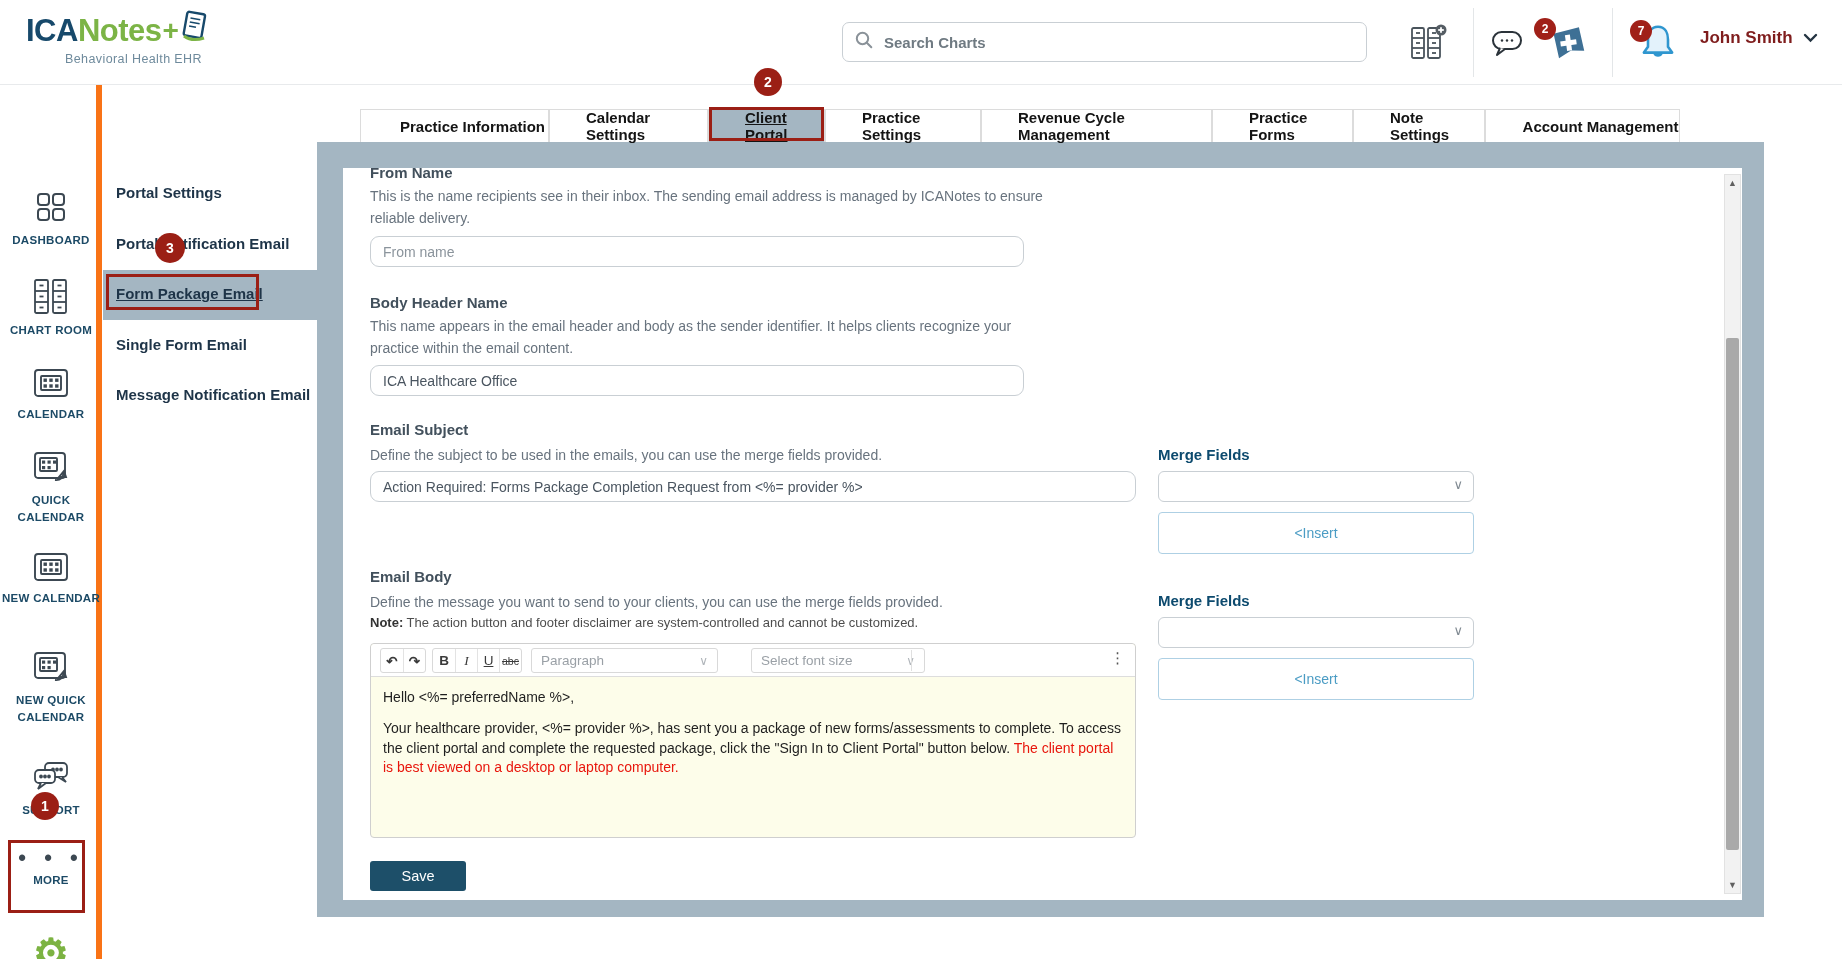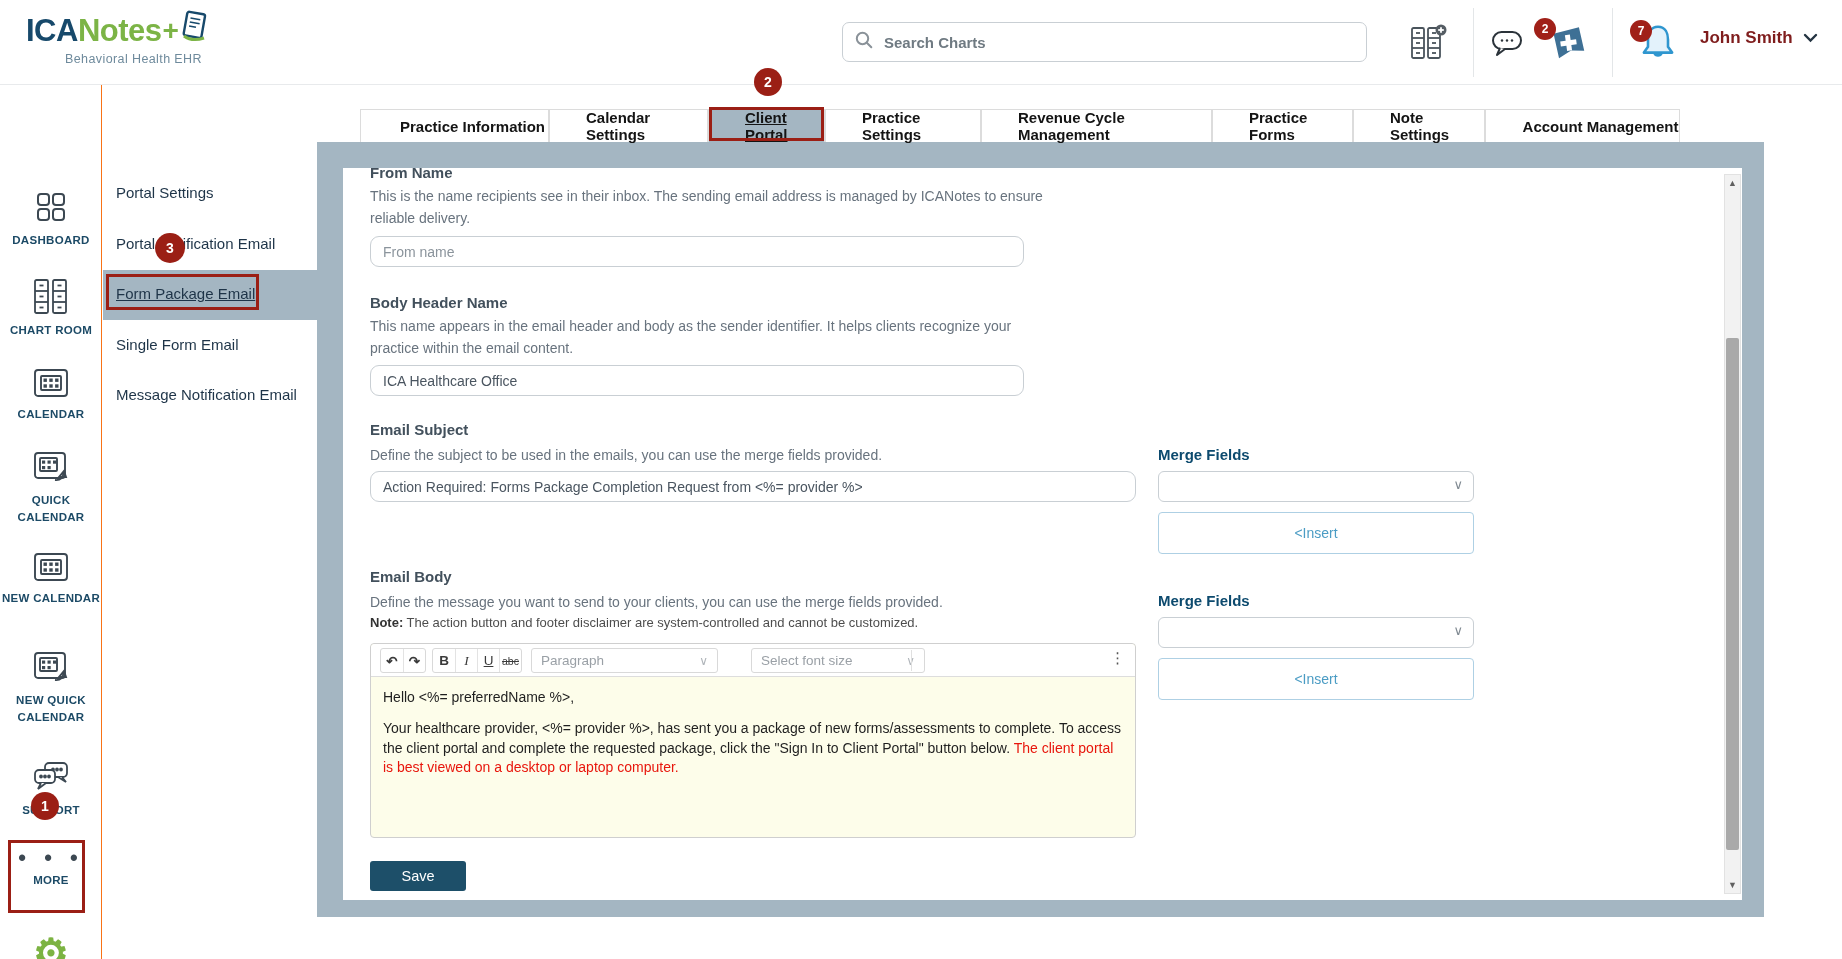--- a/index.html
+++ b/index.html
@@ -16,29 +16,29 @@
   .logo-plus { color:#7cb446; font-size:28px; margin-left:1px; }
   #logo-tag { font-size:12.5px; color:#6e8a9c; letter-spacing:0.4px; text-align:center; margin-top:0px; }
   #search { position:absolute; left:842px; top:22px; width:525px; height:40px; border:1px solid #c9cfd4; border-radius:7px; background:#fff; display:flex; align-items:center; padding:0 12px; }
   #search input { border:none; outline:none; font-size:15px; color:#3f4a54; width:100%; margin-left:9px; font-family:"Liberation Sans",sans-serif; }
   #search input::placeholder { color:#6f7a82; font-weight:bold; }
   .hdr-div { position:absolute; top:8px; width:1px; height:69px; background:#e3e6e8; }
   .badge { position:absolute; width:22px; height:22px; border-radius:50%; background:#a02018; color:#fff; font-size:12px; font-weight:bold; display:flex; align-items:center; justify-content:center; z-index:6; }
   #user { position:absolute; left:1700px; top:28px; font-size:17px; font-weight:bold; color:#7f1d1d; display:flex; align-items:center; gap:10px; }
 
   
-  #sidebar { position:absolute; left:0; top:85px; width:102px; height:874px; background:#fff; border-right:1px solid #f97316; z-index:4; }
+  #sidebar { position:absolute; left:0; top:85px; width:102px; height:874px; background:#fff; border-right:6px solid #f97316; z-index:4; }
   .sb-item { position:absolute; width:102px; text-align:center; cursor:pointer; }
   .sb-label { font-size:11.5px; font-weight:bold; color:#1c4a66; letter-spacing:0.3px; line-height:1.5; margin-top:5px; }
   .sb-icon { display:block; margin:0 auto; }
   #sb-more-dots { letter-spacing:6px; font-size:22px; color:#3c4852; font-weight:bold; line-height:10px; }
 
   
   #submenu { position:absolute; left:103px; top:142px; width:214px; height:817px; background:#fff; z-index:3; }
-  .sm-item { position:absolute; left:13px; font-size:15px; font-weight:normal; color:#1e3448; cursor:pointer; white-space:nowrap;text-align:right; }
+  .sm-item { position:absolute; left:13px; font-size:15px; font-weight:bold; color:#1e3448; cursor:pointer; white-space:nowrap;text-align:right; }
   #sm-hl { position:absolute; left:0; top:128px; width:214px; height:50px; background:#a4b6c2; }
   .sm-sel { text-decoration:underline; }
 
   
   .tab { position:absolute; top:109px; height:33px; background:#fff; border:1px solid #dcdcdc; border-bottom:none; display:flex; align-items:center; justify-content:center; font-weight:bold; font-size:15px; color:#141414; cursor:pointer; z-index:4;padding-left:36px; }
   .tab.sel { background:#a4b6c2; }
   .tab.sel span { text-decoration:underline; }
   #tab1{left:360px;width:189px} #tab2{left:549px;width:159px} #tab3{left:708px;width:117px}
   #tab4{left:825px;width:156px} #tab5{left:981px;width:231px} #tab6{left:1212px;width:141px}
   #tab7{left:1353px;width:132px} #tab8{left:1485px;width:195px}

